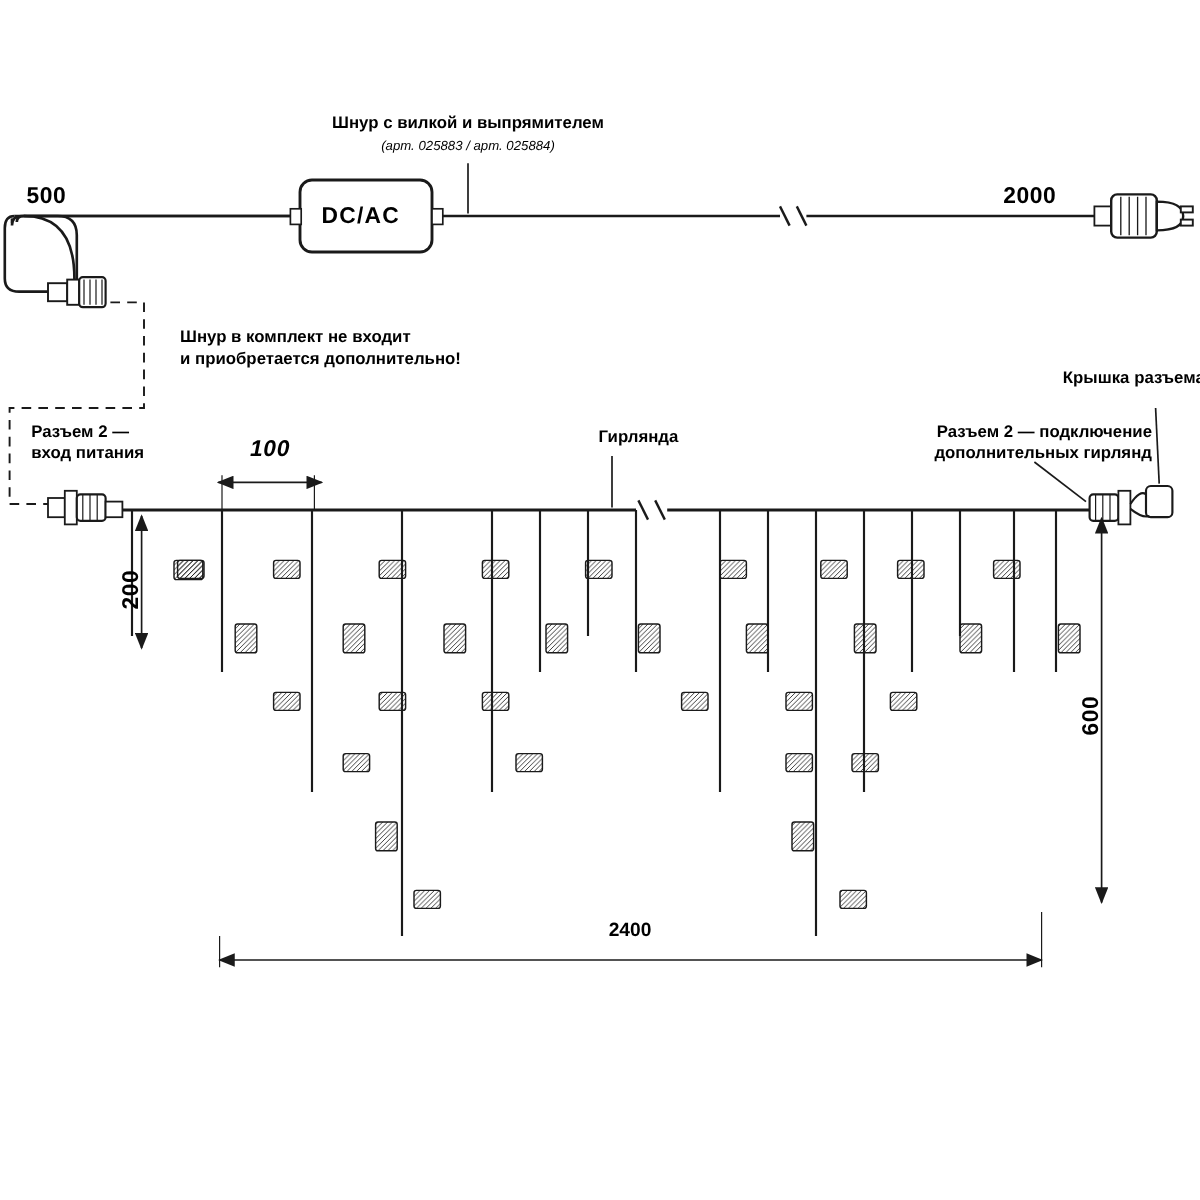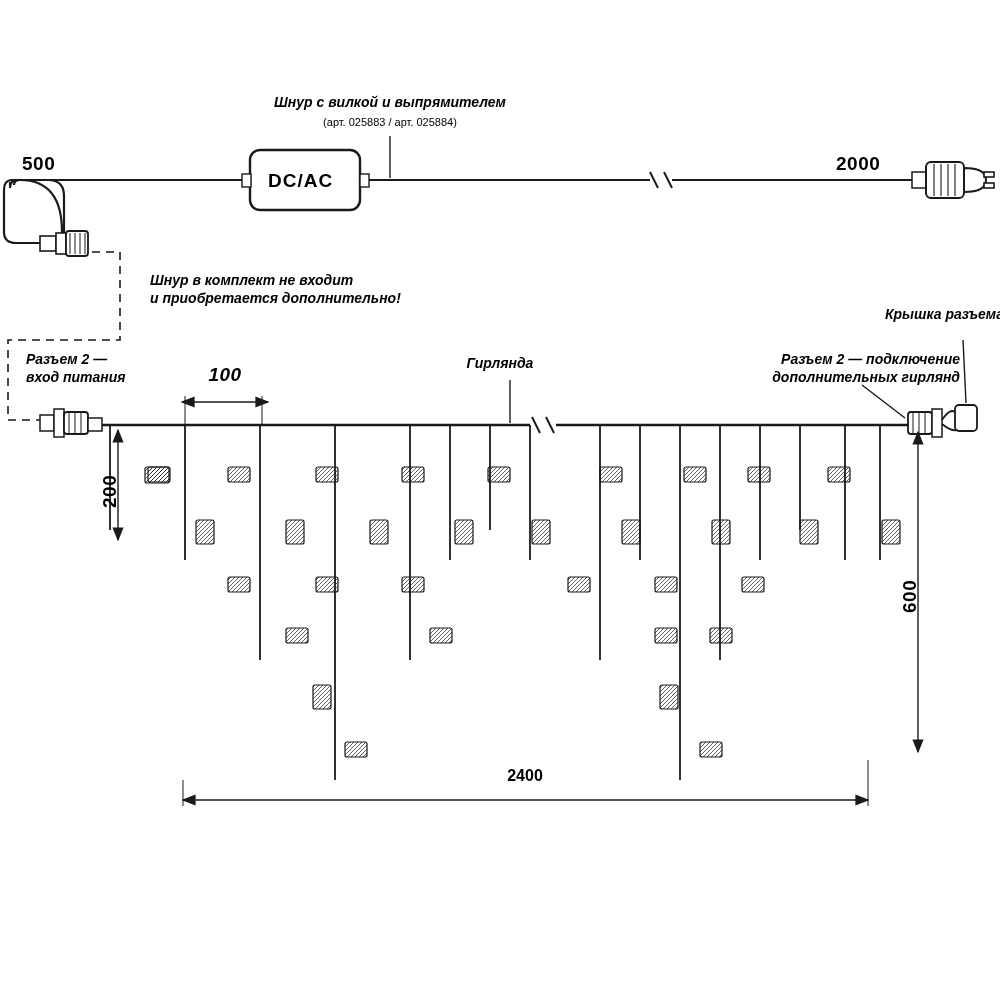--- a/index.html
+++ b/index.html
@@ -37,21 +37,20 @@
     font-weight: bold;
     letter-spacing: 0.5px;
   }
   .dim-big {
     font-size: 16px;
     font-weight: bold;
   }
   .note {
     font-size: 14px;
     font-weight: bold;
-    font-style: italic;
   }
   .small {
     font-size: 11px;
   }
   .center { text-align: center; }
   .right { text-align: right; }
   .rot {
     transform: rotate(-90deg);
     transform-origin: left top;
   }
@@ -254,34 +253,34 @@
     </g>
   </svg>
 
   <div class="lbl dim" style="left:22px; top:152px;">500</div>
 
   <div class="lbl dim" style="left:836px; top:152px;">2000</div>
 
   <div class="lbl dcac" style="left:268px; top:169px;text-align:center;">DC/AC</div>
 
   <div class="lbl note center" style="left:240px; top:94px; width:300px;">Шнур с вилкой и выпрямителем</div>
-  <div class="lbl small center" style="left:240px; top:116px; width:300px;">(арт. 025883 / арт. 025884)</div>
+  <div class="lbl small center" style="left:240px; top:116px; width:300px;font-style:italic;">(арт. 025883 / арт. 025884)</div>
 
   <div class="lbl note" style="left:150px; top:272px; width:330px;">Шнур в комплект не входит
 и приобретается дополнительно!</div>
 
   <div class="lbl note" style="left:26px; top:351px; width:180px;">Разъем 2 —
 вход питания</div>
 
   <div class="lbl note right" style="left:700px; top:351px; width:260px;">Разъем 2 — подключение
 дополнительных гирлянд</div>
 
   <div class="lbl note right" style="left:760px; top:306px; width:244px;">Крышка разъема</div>
 
-  <div class="lbl note center" style="left:420px; top:355px; width:160px;">Гирлянда</div>
+  <div class="lbl note center" style="left:452px; top:355px; width:160px;">Гирлянда</div>
 
   <div class="lbl dim center" style="left:185px; top:363px; width:80px;font-style:italic;">100</div>
 
   <div class="lbl dim rot" style="left:98px; top:508px;">200</div>
 
   <div class="lbl dim rot" style="left:898px; top:613px;">600</div>
 
   <div class="lbl dim-big center" style="left:455px; top:766px; width:140px;">2400</div>
 
 </div>

